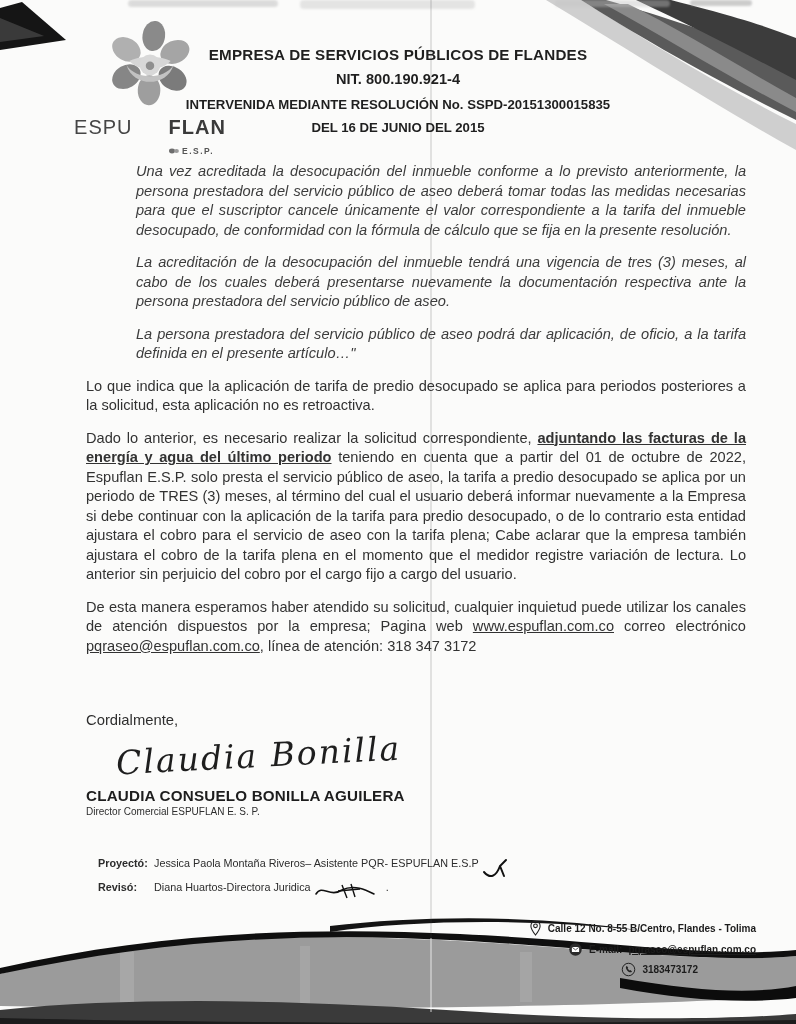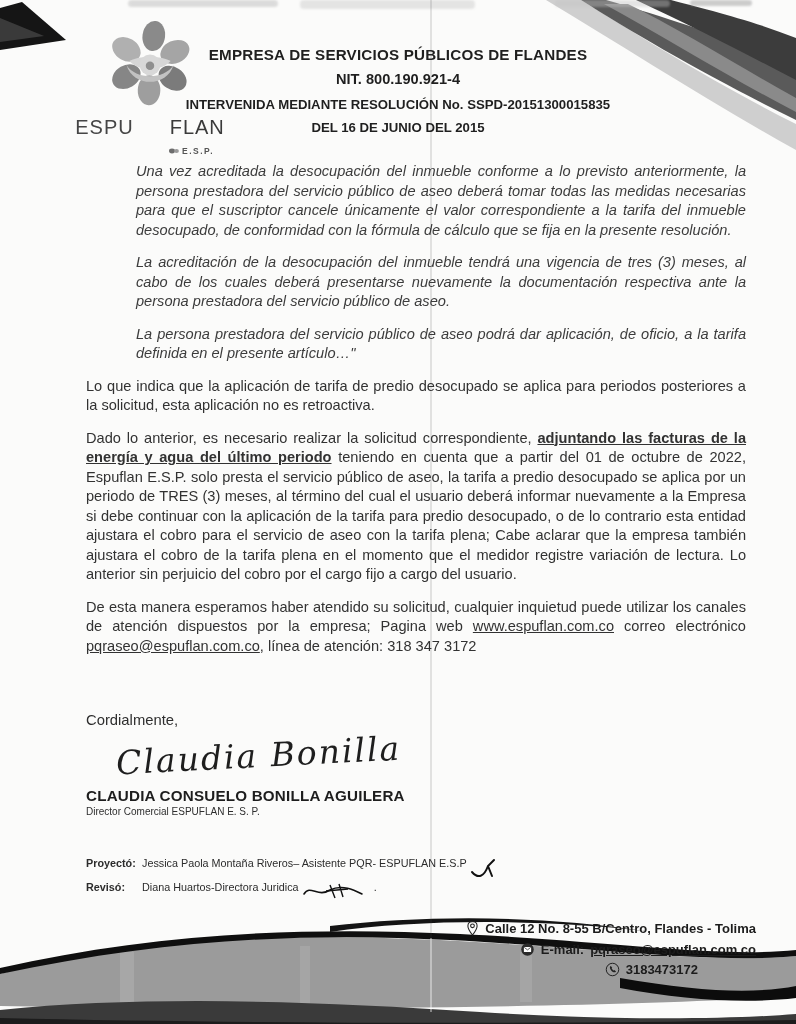--- a/index.html
+++ b/index.html
@@ -18,21 +18,21 @@
   .sm3 { left:555px; top:0; width:115px; height:7px; background:#c4c4c4; opacity:.4; }
   .sm4 { left:690px; top:0; width:62px; height:6px; background:#9e9e9e; opacity:.5; }
   .fold-line-dark { position:absolute; left:430px; top:0; width:2px; height:938px;
     background:rgba(70,70,70,.14); z-index:6; }
   .fold-line-light { position:absolute; left:430px; top:938px; width:2px; height:74px;
     background:rgba(255,255,255,.38); z-index:6; }
   .bottom-waves { position:absolute; left:0; bottom:0; width:796px; height:112px; z-index:1; }
   
   .logo-block { position:absolute; left:60px; top:16px; width:180px; text-align:center; z-index:2; }
   .logo-name { font-size:20px; letter-spacing:1px; color:#454545; margin-top:2px; }
-  .logo-name .bold { font-weight:400; color:#3a3a3a;padding-left:36px; }
+  .logo-name .bold { font-weight:700; color:#3a3a3a;padding-left:36px; }
   .logo-esp { font-size:8.5px; font-weight:700; letter-spacing:1.5px; color:#555;
     text-align:right; padding-right:26px; margin-top:7px;
     display:flex; align-items:center; justify-content:flex-end; gap:3px; }
   .header-text { position:absolute; left:178px; top:46px; width:440px; text-align:center;
     color:#1f1f1f; z-index:2; }
   .h1 { font-size:15.2px; font-weight:700; letter-spacing:.2px; }
   .h2 { font-size:14.6px; font-weight:700; margin-top:8px; }
   .h3 { font-size:13.2px; font-weight:700; margin-top:10px; }
   .h4 { font-size:13.2px; font-weight:700; margin-top:8px; }
   
@@ -47,25 +47,25 @@
   .handwriting { position:absolute; left:116px; top:736px; z-index:3;
     font-family:"DejaVu Serif", serif; font-style:italic; font-size:33px;
     color:#1e1e1e; transform:rotate(-3deg); letter-spacing:2px; white-space:nowrap; }
   .sig-name { position:absolute; left:86px; top:787px; font-size:15.2px; font-weight:700;
     letter-spacing:.2px; color:#1d1d1d; z-index:2; }
   .sig-title { position:absolute; left:86px; top:806px; font-size:10px; color:#2e2e2e; z-index:2; }
   
   .footnotes { position:absolute; left:86px; top:856px; font-size:10.8px; line-height:15px;
     color:#2c2c2c; z-index:2; }
   .fn-row { display:flex; align-items:flex-start; }
-  .fn-label { font-weight:700; width:56px; flex:0 0 56px; }
+  .fn-label { font-weight:700; width:56px; flex:0 0 56px;margin-left:12px; }
   .fn-sig { margin-left:3px; position:relative; top:2px; }
   
   .contact { position:absolute; right:40px; top:920px; text-align:right; z-index:5;
-    font-size:13px; font-weight:700; color:#1c1c1c; }
+    font-size:10px; font-weight:700; color:#1c1c1c; }
   .contact-line { margin-bottom:5px; display:flex; align-items:center; justify-content:flex-end; gap:6px; }
   .contact-line.phone { padding-right:58px; }
   .icon { display:inline-flex; vertical-align:middle; }
 </style>
 </head>
 <body>
 
 <div class="page">
 
   <svg class="corner-tl" width="70" height="52" viewBox="0 0 70 52">

